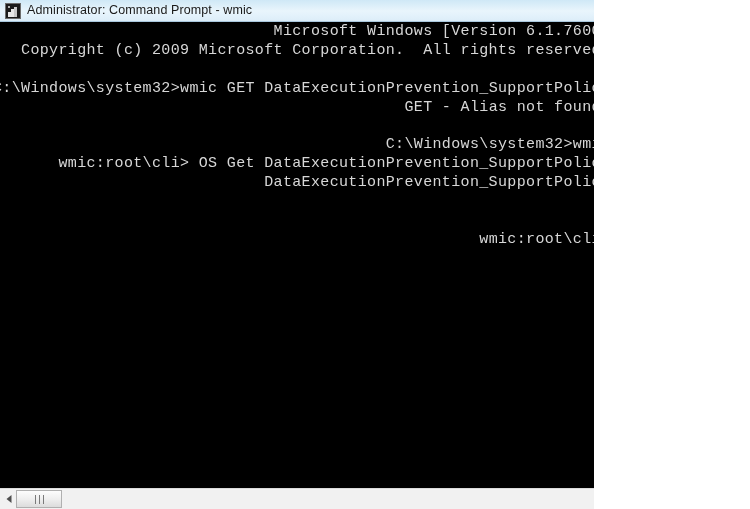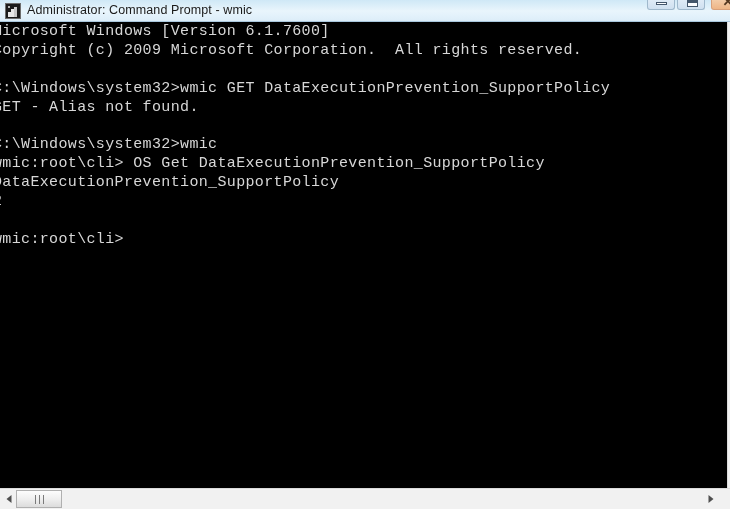--- a/index.html
+++ b/index.html
@@ -9,24 +9,25 @@
   }
   body {
     width: 750px;
     height: 509px;
     overflow: hidden;
     font-family: "Liberation Sans", sans-serif;
   }
 
   #window {
     position: relative;
-    width: 730px;
+    width: 594px;
     height: 509px;
     overflow: hidden;
     background: #c2410c;
+    text-align: right;
   }
 
   
   #titlebar {
     position: absolute;
     left: 0;
     top: 0;
     width: 750px;
     height: 22px;
     background: linear-gradient(to bottom,

